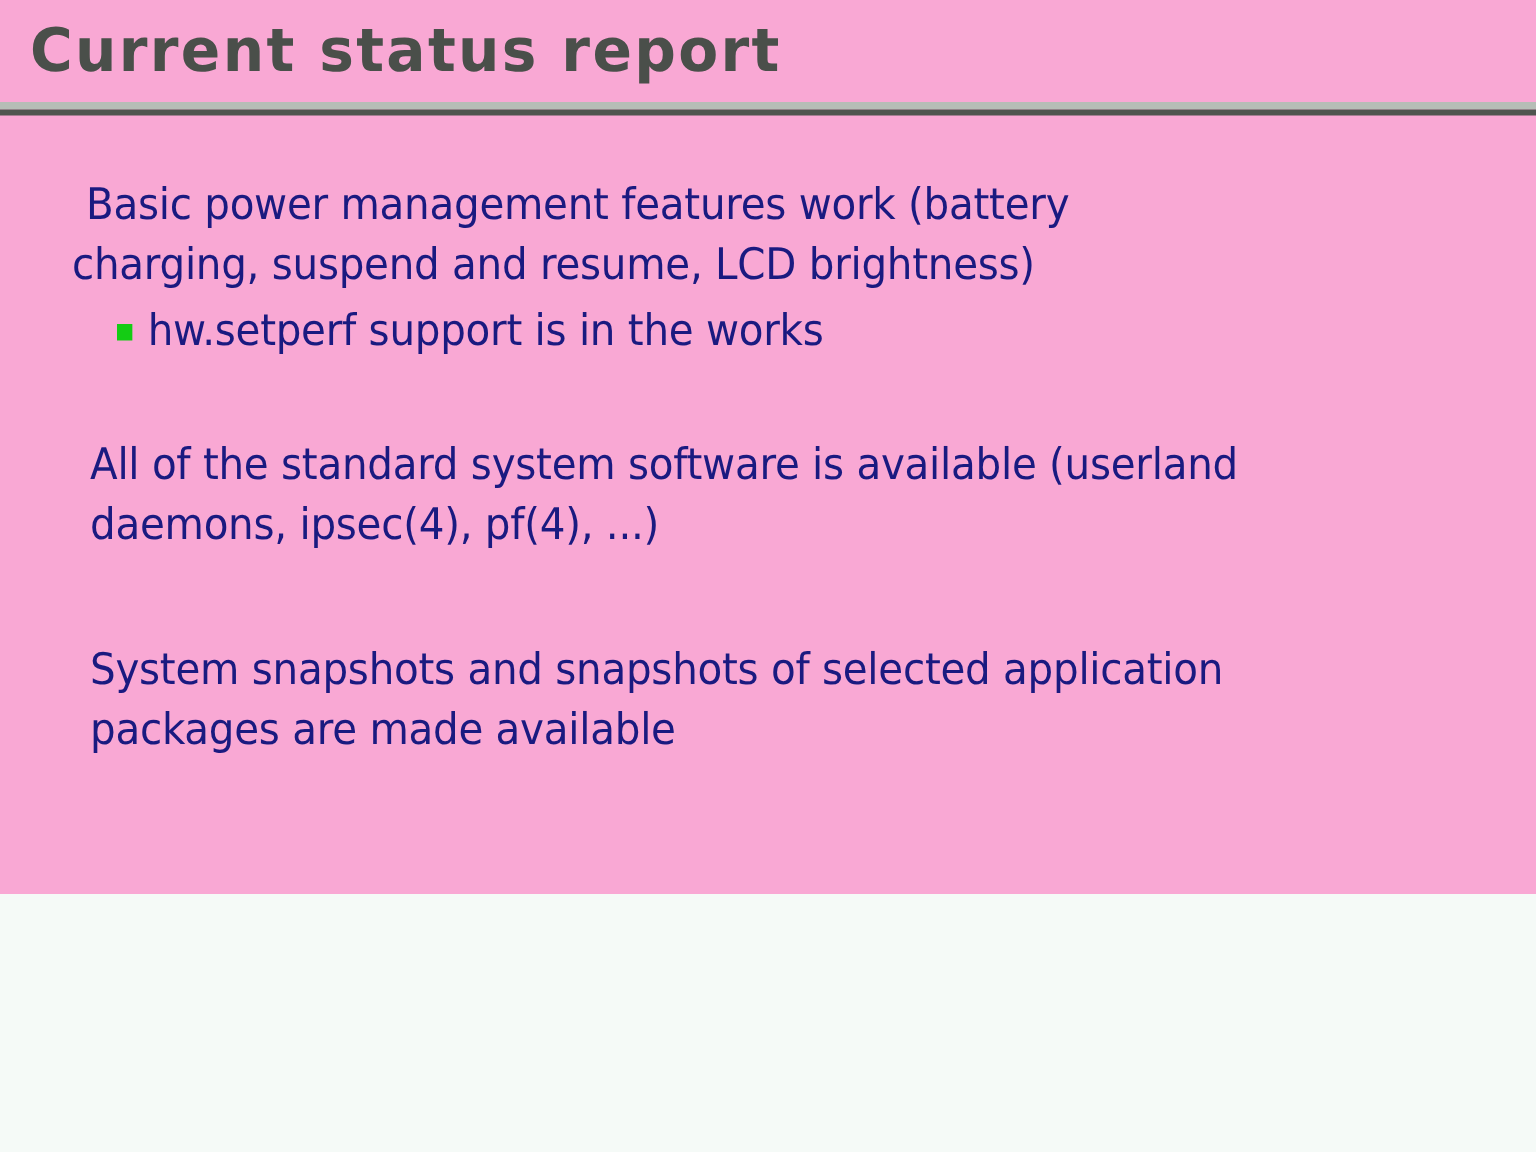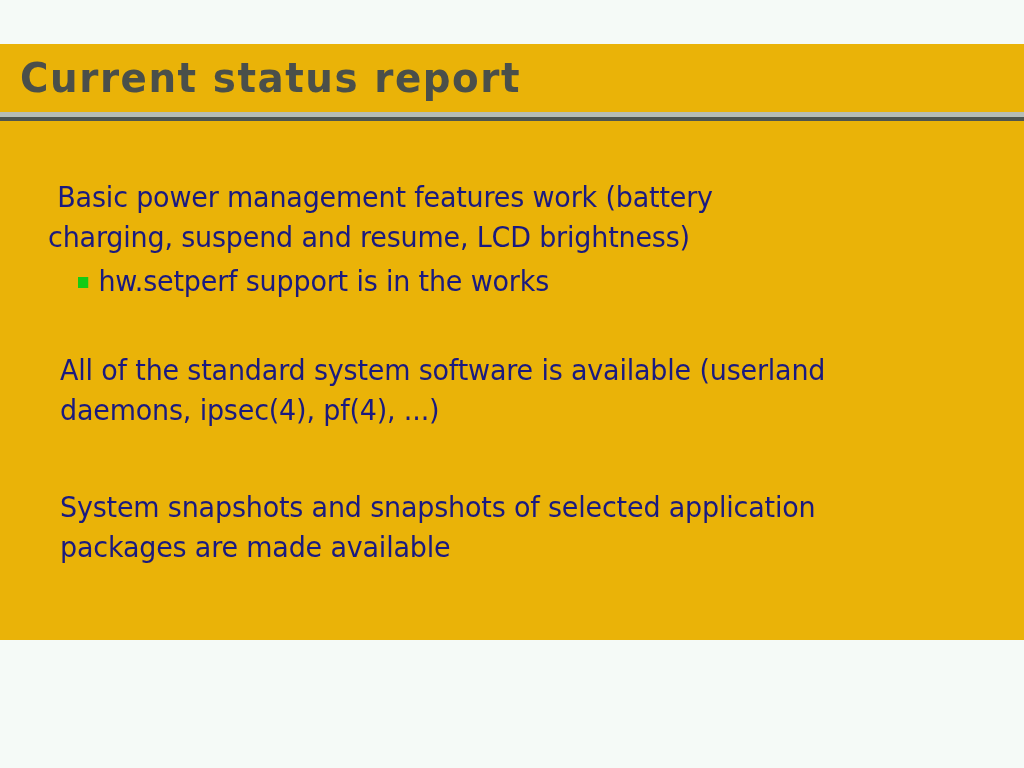--- a/index.html
+++ b/index.html
@@ -13,23 +13,22 @@
     background: #f5faf7;
     font-family: "DejaVu Sans", sans-serif;
     overflow: hidden;
     position: relative;
   }
 
   .slide {
     position: relative;
     width: 1024px;
     height: 596px;
-    background: #eab308;
+    background: #f9a8d4;
     box-sizing: border-box;
-    margin-top: 44px;
   }
 
   
   .title-area {
     position: absolute;
     left: 0;
     top: 0;
     width: 1024px;
     height: 68px;
   }
@@ -71,21 +70,21 @@
     top: 5px;
     width: 1024px;
     height: 4px;
     background: #4f554f;
   }
 
   
   .body-area {
     position: absolute;
     left: 0;
-    top: 77px;
+    top: 60px;
     width: 1024px;
     height: 691px;
   }
 
   .para {
     position: absolute;
     color: #1a1a80;
     font-family: "DejaVu Sans", sans-serif;
     font-size: 29px;
     line-height: 40px;

